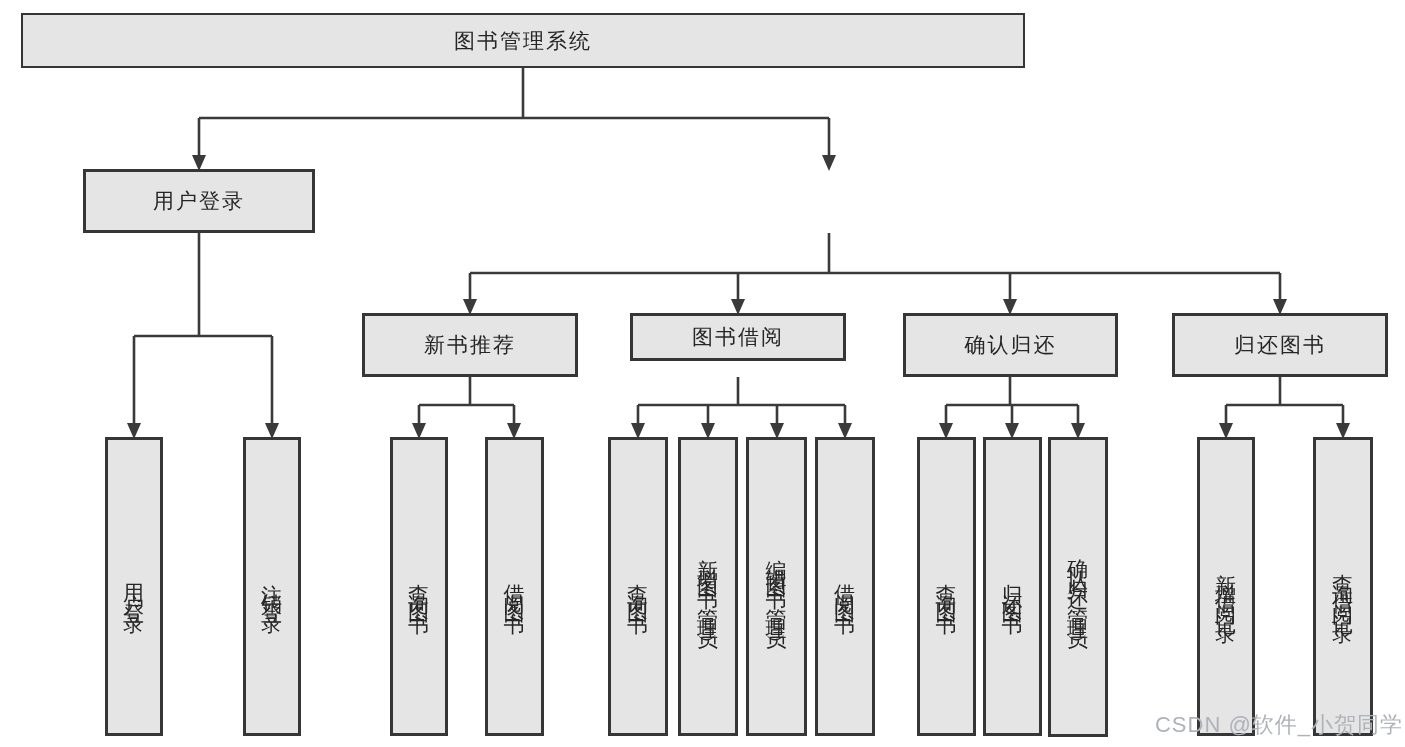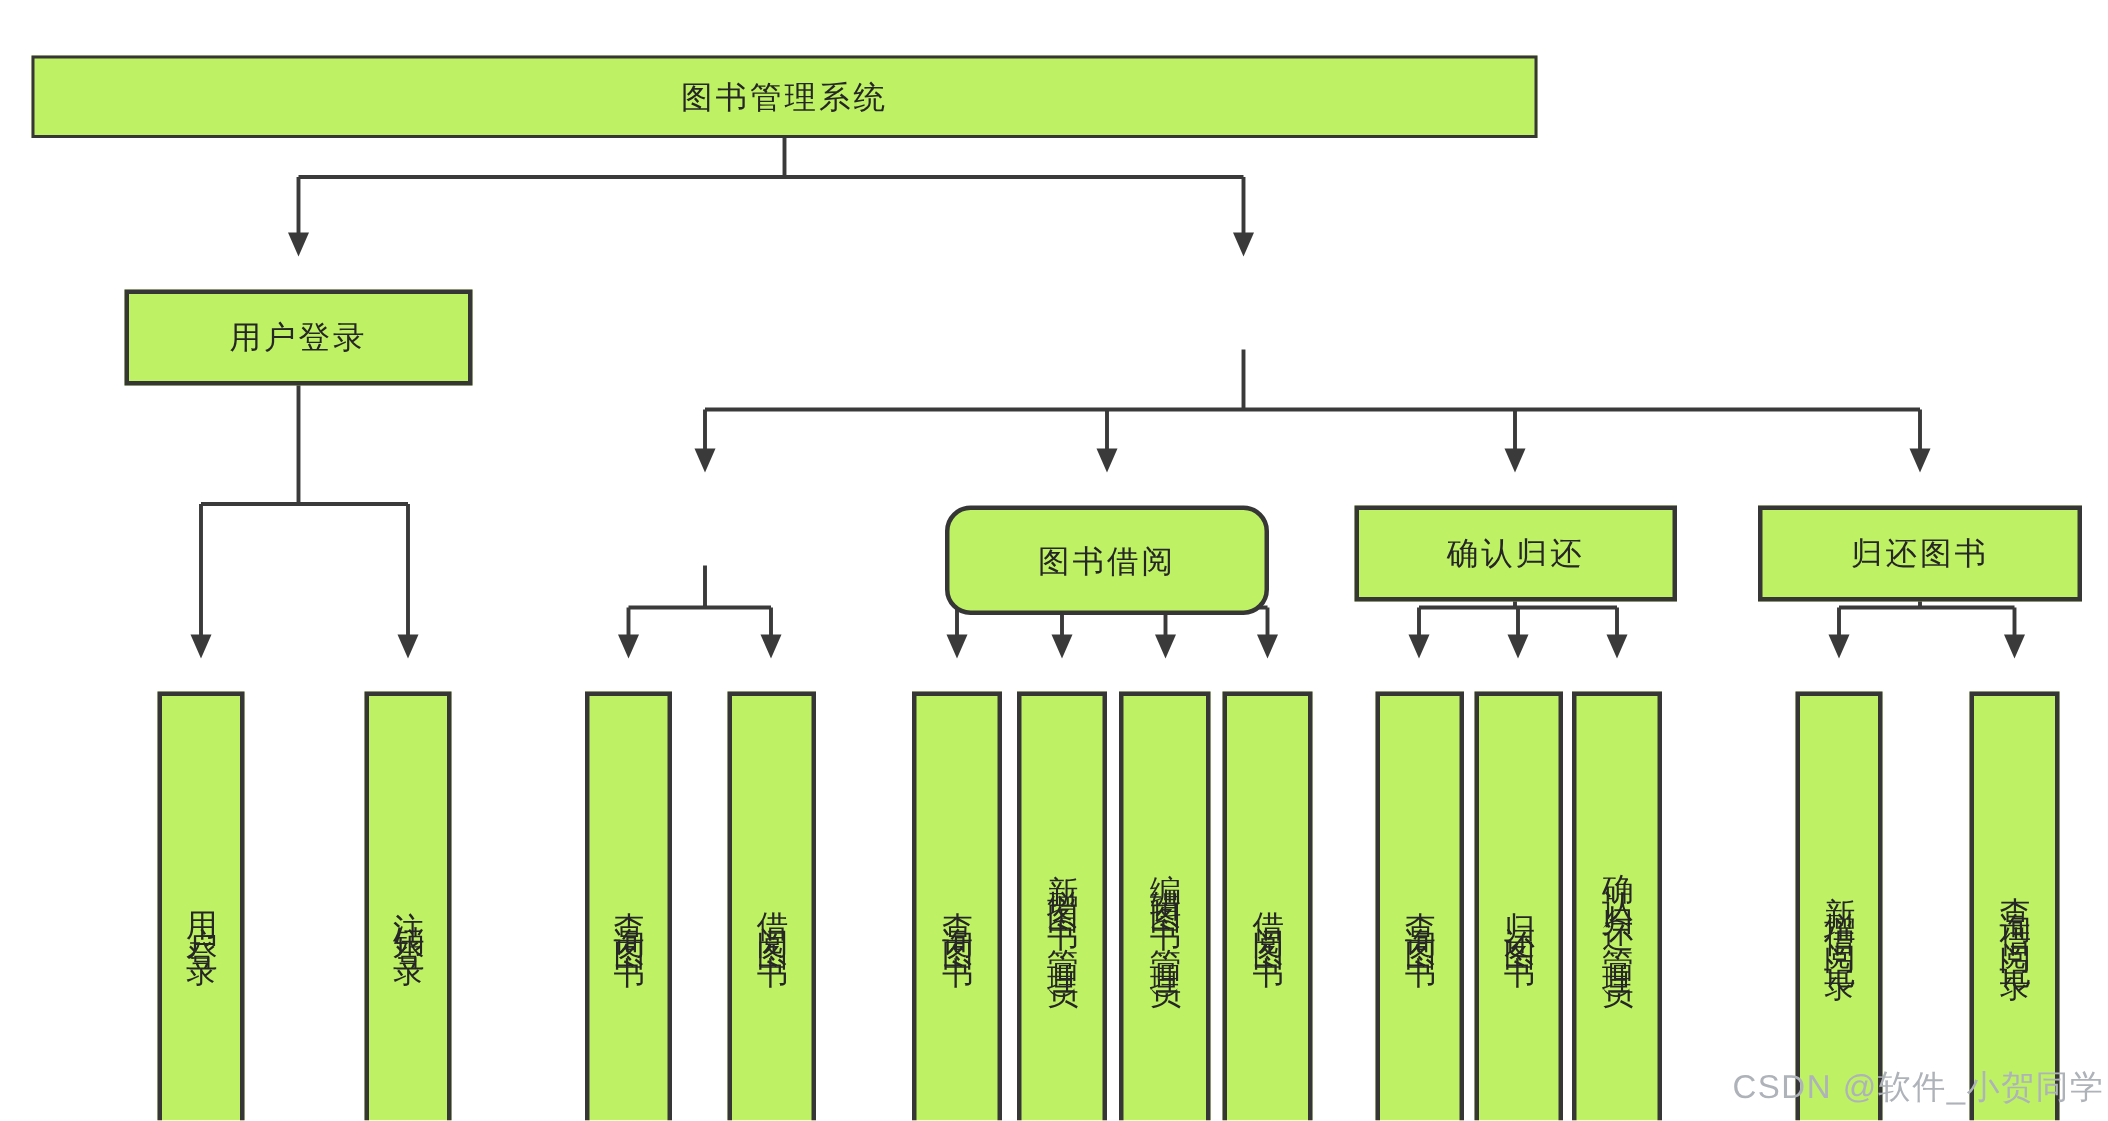--- a/index.html
+++ b/index.html
@@ -13,28 +13,27 @@
   }
   .connectors {
     position: absolute;
     left: 0; top: 0;
     width: 1405px; height: 747px;
     z-index: 1;
   }
   .node {
     position: absolute;
     box-sizing: border-box;
-    background: #bef264;
+    background: #e5e5e5;
     border: 3px solid #363636;
     color: #262626;
     display: flex;
     align-items: center;
     justify-content: center;
     z-index: 2;
-    margin-top: 24px;
   }
   .hbox {
     font-size: 21px;
     letter-spacing: 2px;
     text-align: center;
   }
   .root {
     border-width: 2px;
   }
   .vbox {
@@ -116,21 +115,22 @@
       M1005 423 L1019 423 L1012 439 Z
       M1071 423 L1085 423 L1078 439 Z
       M1219 423 L1233 423 L1226 439 Z
       M1336 423 L1350 423 L1343 439 Z"></path>
   </svg>
 
   <div class="node hbox root" style="left:21px; top:13px; width:1004px; height:55px;">图书管理系统</div>
 
   <div class="node hbox" style="left:83px; top:169px; width:232px; height:64px;">用户登录</div>
 
-  <div class="node hbox" style="left:630px; top:313px; width:216px; height:73px;border-radius:17px;">图书借阅</div>
+  <div class="node hbox" style="left:362px; top:313px; width:216px; height:64px;">新书推荐</div>
+  <div class="node hbox" style="left:630px; top:313px; width:216px; height:48px;">图书借阅</div>
   <div class="node hbox" style="left:903px; top:313px; width:215px; height:64px;">确认归还</div>
   <div class="node hbox" style="left:1172px; top:313px; width:216px; height:64px;">归还图书</div>
 
   <div class="node vbox" style="left:105px; top:437px; width:58px; height:299px;">用户登录</div>
   <div class="node vbox" style="left:243px; top:437px; width:58px; height:299px;">注销登录</div>
 
   <div class="node vbox" style="left:390px; top:437px; width:58px; height:299px;">查询图书</div>
   <div class="node vbox" style="left:485px; top:437px; width:59px; height:299px;">借阅图书</div>
 
   <div class="node vbox" style="left:608px; top:437px; width:60px; height:299px;">查询图书</div>

